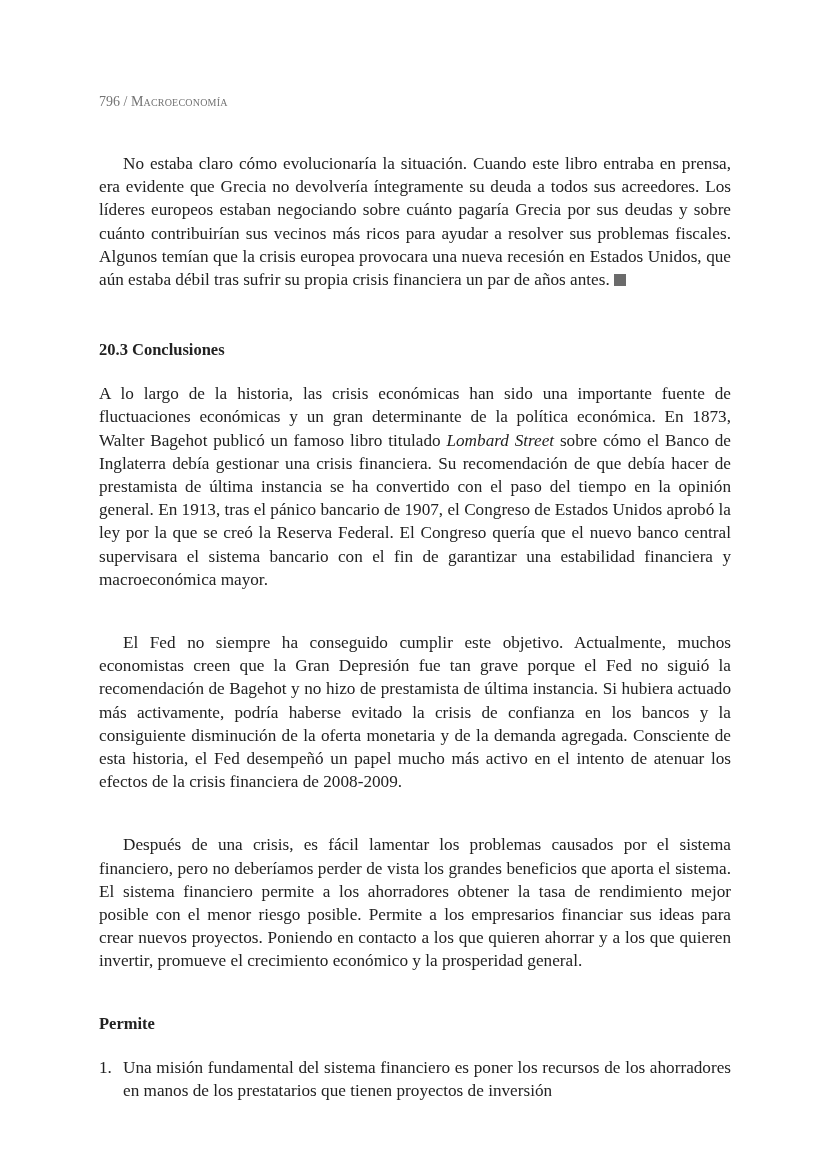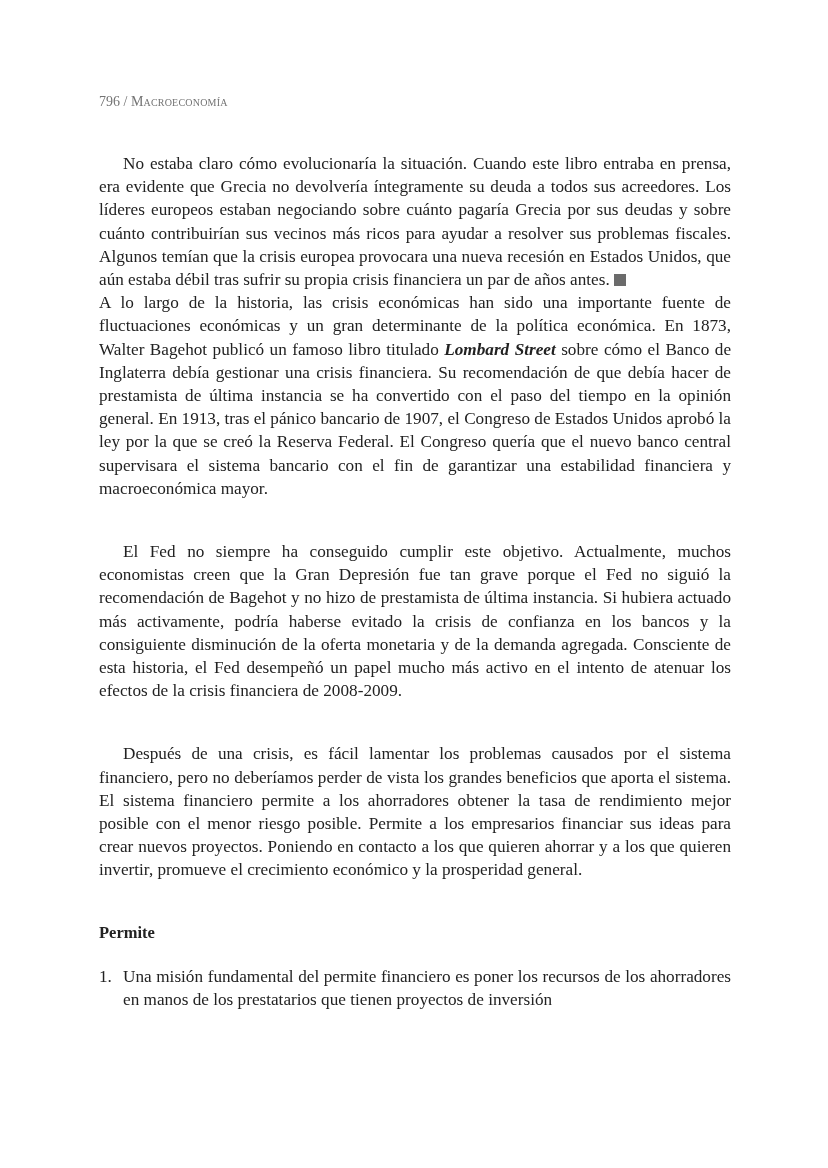--- a/index.html
+++ b/index.html
@@ -52,21 +52,21 @@
       font-weight: bold;
       margin: 48px 0 21px 0;
       line-height: 22px;
     }
     h2.resumen {
       font-size: 16.5px;
       font-weight: bold;
       margin: 40px 0 21px 0;
       line-height: 22px;
     }
-    em { font-style: italic; font-weight: bold; }
+    em { font-style: italic; }
     ol.summary {
       list-style: none;
       margin: 0;
       padding: 0;
     }
     ol.summary li {
       display: flex;
       font-size: 17.2px;
       line-height: 23.2px;
     }
@@ -83,29 +83,30 @@
 <body>
 
 <div class="page">
 
   <div class="running-head">
     <span>796</span><span> / </span><span class="sc">Macroeconomía</span>
   </div>
 
   <p class="indent"><span>No estaba claro cómo evolucionaría la situación. Cuando este libro entraba en prensa, era evidente que Grecia no devolvería íntegramente su deuda a todos sus acreedores. Los líderes europeos estaban negociando sobre cuánto pagaría Grecia por sus deudas y sobre cuánto contribuirían sus vecinos más ricos para ayudar a resolver sus problemas fiscales. Algunos temían que la crisis europea provocara una nueva recesión en Estados Unidos, que aún estaba débil tras sufrir su propia crisis financiera un par de años antes.</span><span class="end-mark"></span></p>
 
+  <h2 class="section">20.3 Conclusiones</h2>
 
   <p><span>A lo largo de la historia, las crisis económicas han sido una importante fuente de fluctuaciones económicas y un gran determinante de la política económica. En 1873, Walter Bagehot publicó un famoso libro titulado </span><em>Lombard Street</em><span> sobre cómo el Banco de Inglaterra debía gestionar una crisis financiera. Su recomendación de que debía hacer de prestamista de última instancia se ha convertido con el paso del tiempo en la opinión general. En 1913, tras el pánico bancario de 1907, el Congreso de Estados Unidos aprobó la ley por la que se creó la Reserva Fede­ral. El Congreso quería que el nuevo banco central supervisara el sistema banca­rio con el fin de garantizar una estabilidad financiera y macroeconómica mayor.</span></p>
 
   <p class="indent">El Fed no siempre ha conseguido cumplir este objetivo. Actualmente, muchos economistas creen que la Gran Depresión fue tan grave porque el Fed no siguió la recomendación de Bagehot y no hizo de prestamista de última instancia. Si hubiera actuado más activamente, podría haberse evitado la crisis de confianza en los bancos y la consiguiente disminución de la oferta monetaria y de la demanda agregada. Consciente de esta historia, el Fed desempeñó un papel mucho más ac­tivo en el intento de atenuar los efectos de la crisis financiera de 2008-2009.</p>
 
   <p class="indent">Después de una crisis, es fácil lamentar los problemas causados por el sistema financiero, pero no deberíamos perder de vista los grandes beneficios que aporta el sistema. El sistema financiero permite a los ahorradores obtener la tasa de ren­dimiento mejor posible con el menor riesgo posible. Permite a los empresarios financiar sus ideas para crear nuevos proyectos. Poniendo en contacto a los que quieren ahorrar y a los que quieren invertir, promueve el crecimiento económico y la prosperidad general.</p>
 
   <h2 class="resumen">Permite</h2>
 
   <ol class="summary">
     <li>
       <span class="num">1.</span>
-      <span class="txt">Una misión fundamental del permite financiero es poner los recursos de los ahorradores en manos de los prestatarios que tienen proyectos de inversión</span>
+      <span class="txt">Una misión fundamental del sistema financiero es poner los recursos de los ahorradores en manos de los prestatarios que tienen proyectos de inversión</span>
     </li>
   </ol>
 
 </div>
 
 </body></html>

